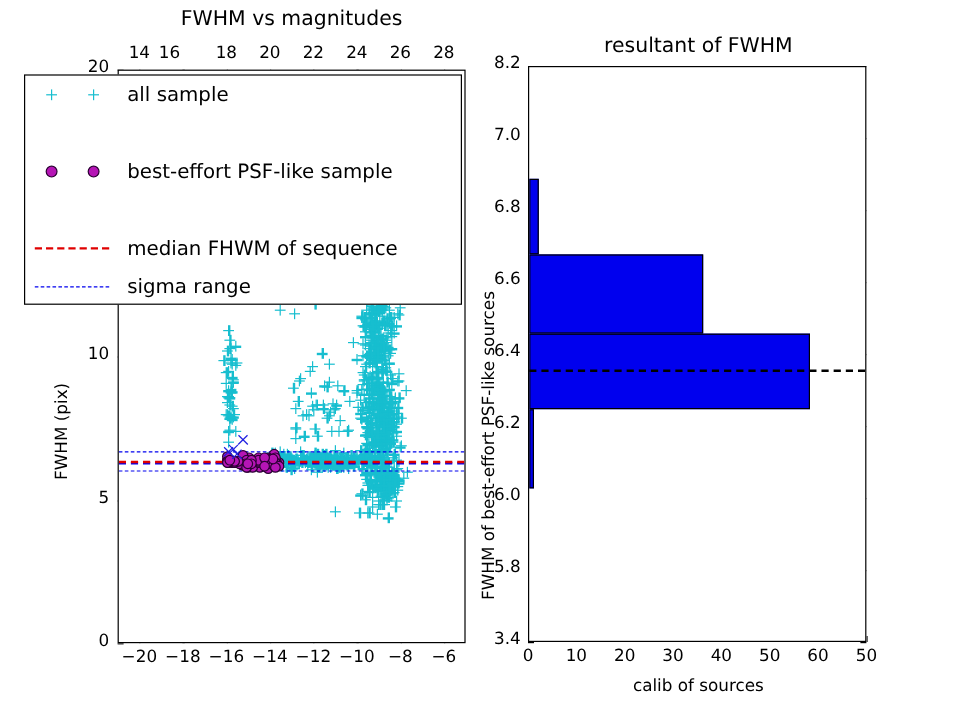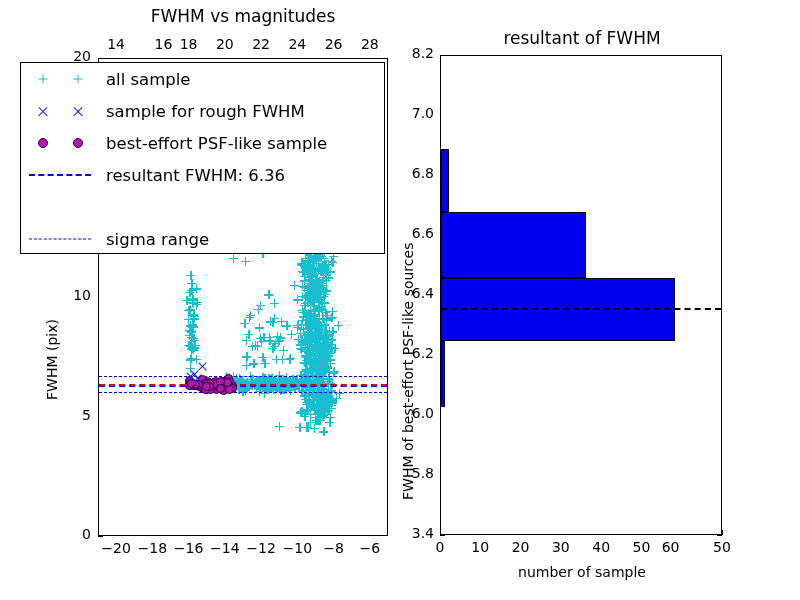--- a/index.html
+++ b/index.html
@@ -76,21 +76,21 @@
 <body>
 
 <div class="root">
 
   <div class="lbl ttl" id="leftTitle" style="left:100px;top:6px;width:286px;text-align:center;">FWHM vs magnitudes</div>
 
   <div id="topTicks">
       <div class="tickmark tk-t" style="left: 116.125px; top: 58px;"></div>
       <div class="lbl tick" style="left: 96.125px; top: 36px; width: 40px; text-align: center;">14</div>
       <div class="tickmark tk-t" style="left: 152.375px; top: 58px;"></div>
-      <div class="lbl tick" style="left: 132.375px; top: 36px; width: 40px; text-align: right;">16</div>
+      <div class="lbl tick" style="left: 132.375px; top: 36px; width: 40px; text-align: left;">16</div>
       <div class="tickmark tk-t" style="left: 188.625px; top: 58px;"></div>
       <div class="lbl tick" style="left: 168.625px; top: 36px; width: 40px; text-align: center;">18</div>
       <div class="tickmark tk-t" style="left: 224.875px; top: 58px;"></div>
       <div class="lbl tick" style="left: 204.875px; top: 36px; width: 40px; text-align: center;">20</div>
       <div class="tickmark tk-t" style="left: 261.125px; top: 58px;"></div>
       <div class="lbl tick" style="left: 241.125px; top: 36px; width: 40px; text-align: center;">22</div>
       <div class="tickmark tk-t" style="left: 297.375px; top: 58px;"></div>
       <div class="lbl tick" style="left: 277.375px; top: 36px; width: 40px; text-align: center;">24</div>
       <div class="tickmark tk-t" style="left: 333.625px; top: 58px;"></div>
       <div class="lbl tick" style="left: 313.625px; top: 36px; width: 40px; text-align: center;">26</div>
@@ -1331,41 +1331,32 @@
   <div id="legend">
       <div class="lg-row" style="top: 0px; height: 32px;">
         <div class="lg-m1">
           <div class="lgcross"></div>
         </div>
         <div class="lg-m2">
           <div class="lgcross"></div>
         </div>
         <div class="lg-text">all sample</div>
       </div>
-      <div class="lg-row" style="top: 32px; height: 32px;">
-        <div class="lg-m1">
-          <div class="lgx"></div>
-        </div>
-        <div class="lg-m2">
-          <div class="lgx"></div>
-        </div>
-        <div class="lg-text">sample for rough FWHM</div>
-      </div>
       <div class="lg-row" style="top: 64px; height: 32px;">
         <div class="lg-m1">
           <div class="lgdot"></div>
         </div>
         <div class="lg-m2">
           <div class="lgdot"></div>
         </div>
         <div class="lg-text">best-effort PSF-like sample</div>
       </div>
-      <div class="lg-row" style="top: 96px; height: 32px;">
-        <div class="lg-line" style="border-top: 2px dashed rgb(0, 0, 238);"></div>
-        <div class="lg-text">resultant FWHM: 6.36</div>
+      <div class="lg-row" style="top: 128px; height: 32px;">
+        <div class="lg-line" style="border-top: 2px dashed rgb(224, 0, 0);"></div>
+        <div class="lg-text">median FHWM of sequence</div>
       </div>
       <div class="lg-row" style="top: 160px; height: 32px;">
         <div class="lg-line" style="border-top: 1.8px dashed rgb(0, 0, 238);"></div>
         <div class="lg-text">sigma range</div>
       </div>
     </div>
 
   <div class="lbl ttl" id="rightTitle" style="left:441px;top:28px;width:282px;text-align:center;">resultant of FWHM</div>
 
   <div id="histXTicks">
@@ -1375,21 +1366,21 @@
       <div class="lbl tick" style="left: 460.286px; top: 539px; width: 40px; text-align: center;">10</div>
       <div class="tickmark tk-b" style="left: 520.571px; top: 530px;"></div>
       <div class="lbl tick" style="left: 500.571px; top: 539px; width: 40px; text-align: center;">20</div>
       <div class="tickmark tk-b" style="left: 560.857px; top: 530px;"></div>
       <div class="lbl tick" style="left: 540.857px; top: 539px; width: 40px; text-align: center;">30</div>
       <div class="tickmark tk-b" style="left: 601.143px; top: 530px;"></div>
       <div class="lbl tick" style="left: 581.143px; top: 539px; width: 40px; text-align: center;">40</div>
       <div class="tickmark tk-b" style="left: 641.429px; top: 530px;"></div>
       <div class="lbl tick" style="left: 621.429px; top: 539px; width: 40px; text-align: center;">50</div>
       <div class="tickmark tk-b" style="left: 681.714px; top: 530px;"></div>
-      <div class="lbl tick" style="left: 661.714px; top: 539px; width: 40px; text-align: left;">60</div>
+      <div class="lbl tick" style="left: 661.714px; top: 539px; width: 40px; text-align: center;">60</div>
       <div class="tickmark tk-b" style="left: 722px; top: 530px;"></div>
       <div class="lbl tick" style="left: 702px; top: 539px; width: 40px; text-align: center;">50</div>
     </div>
   <div id="histYTicks">
       <div class="tickmark tk-l" style="left: 440px; top: 535px;"></div>
       <div class="tickmark tk-r" style="left: 717px; top: 535px;"></div>
       <div class="lbl tick" style="left: 398px; top: 525px; width: 36px; text-align: right;">3.4</div>
       <div class="tickmark tk-l" style="left: 440px; top: 475px;"></div>
       <div class="tickmark tk-r" style="left: 717px; top: 475px;"></div>
       <div class="lbl tick" style="left: 398px; top: 465px; width: 36px; text-align: right;">5.8</div>
@@ -1409,21 +1400,21 @@
       <div class="tickmark tk-r" style="left: 717px; top: 175px;"></div>
       <div class="lbl tick" style="left: 398px; top: 165px; width: 36px; text-align: right;">6.8</div>
       <div class="tickmark tk-l" style="left: 440px; top: 115px;"></div>
       <div class="tickmark tk-r" style="left: 717px; top: 115px;"></div>
       <div class="lbl tick" style="left: 398px; top: 105px; width: 36px; text-align: right;">7.0</div>
       <div class="tickmark tk-l" style="left: 440px; top: 55px;"></div>
       <div class="tickmark tk-r" style="left: 717px; top: 55px;"></div>
       <div class="lbl tick" style="left: 398px; top: 45px; width: 36px; text-align: right;">8.2</div>
     </div>
 
-  <div class="lbl axlbl" id="rightXLabel" style="left:441px;top:564px;width:282px;text-align:center;">number of sample</div>
+  <div class="lbl axlbl" id="rightXLabel" style="left:441px;top:564px;width:282px;text-align:center;">calib of sources</div>
 
   <div style="position:absolute;left:400px;top:500px;">
     <div class="lbl axlbl vrot" style="left:0;top:0;">FWHM of best-effort PSF-like sources</div>
   </div>
 
   <div class="frame" id="rightPanel">
     <div class="plotarea" id="histPlot">
         <div class="hbar" style="left: 0px; top: 285px; height: 66px; width: 4.02857px;"></div>
         <div class="hbar" style="left: 0px; top: 222px; height: 63px; width: 233.657px;"></div>
         <div class="hbar" style="left: 0px; top: 156px; height: 66px; width: 145.029px;"></div>

